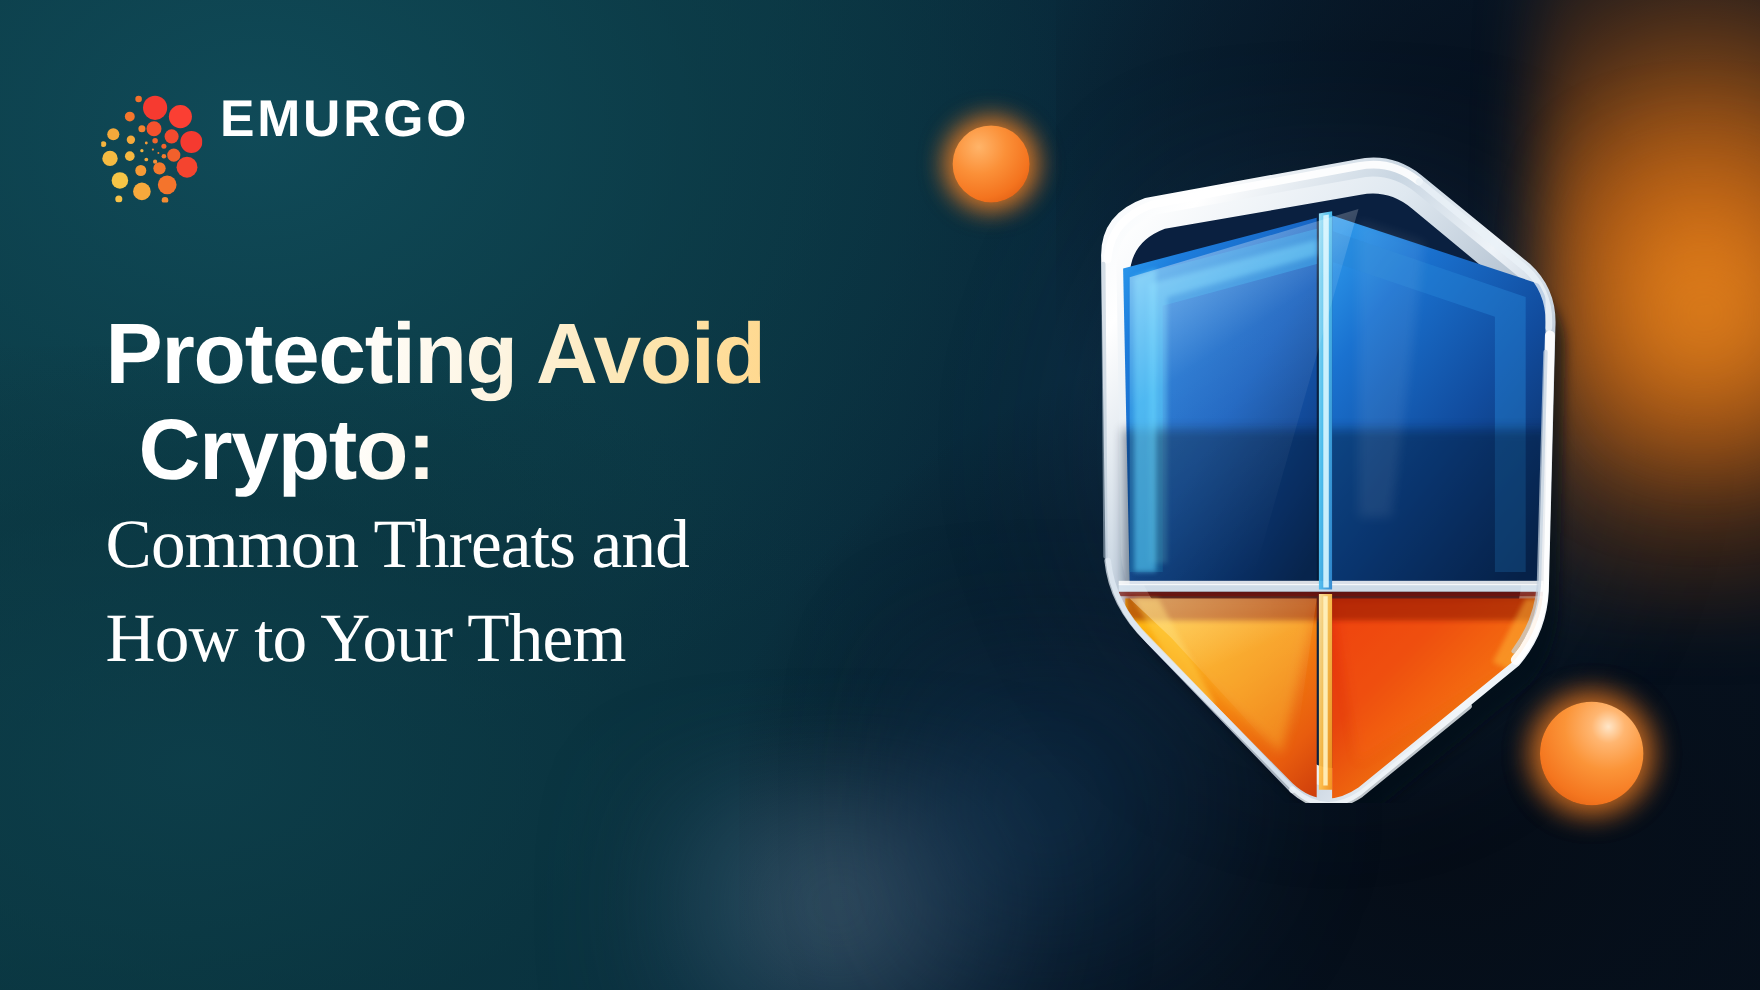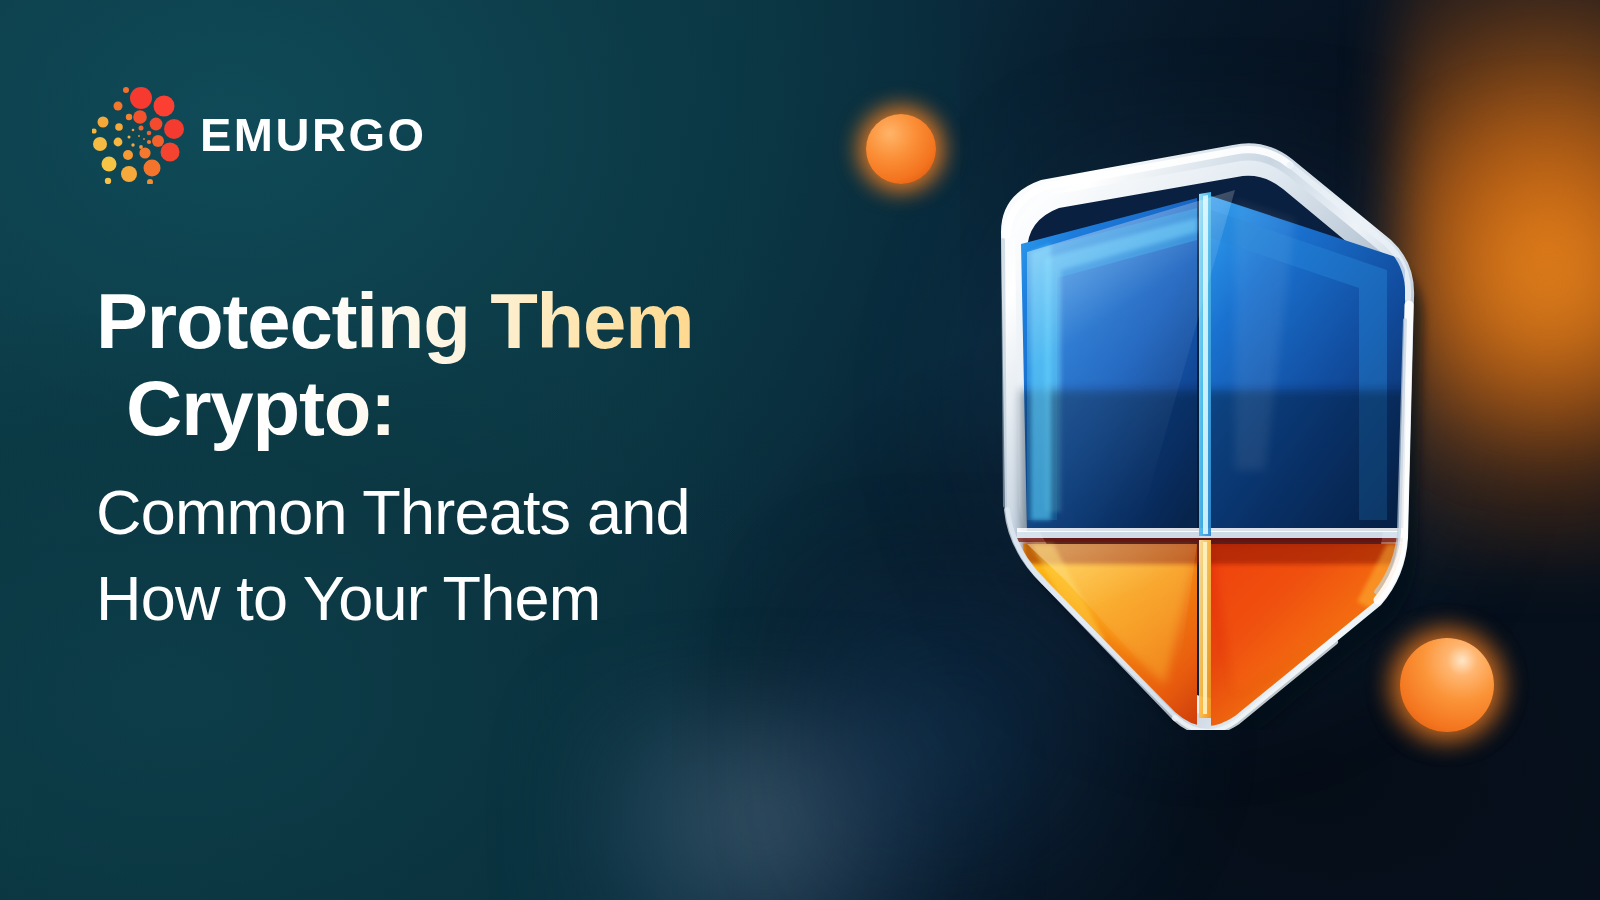--- a/index.html
+++ b/index.html
@@ -122,21 +122,20 @@
         rgba(36,84,130,0.12) 42%,
         rgba(20,50,84,0.0) 72%);
     filter: blur(42px);
   }
 
   
   .logo {
     position: absolute;
     left: 92px; top: 84px;
     display: flex;
-    align-items: center;
     gap: 16px;
   }
   .logo-mark { width: 92px; height: 100px; display:block; }
   .logo-word {
     color: #ffffff;
     font-size: 47px;
     font-weight: 700;
     letter-spacing: 2.5px;
     line-height: 1;
     white-space: nowrap;
@@ -165,21 +164,21 @@
     -webkit-text-fill-color: transparent;
   }
   .hl-line-2 {
     background-image: linear-gradient(96deg,
         #ffffff 0%, #ffffff 22%,
         #fdf2da 48%, #fde6b4 72%,
         #ffdf9e 100%);
     margin-left: 30px;
   }
   .sub {
-    margin-top: 18px;
+    font-family: Liberation Serif, serif;
   }
   .sub-line {
     display: block;
     color: #ffffff;
     font-size: 63px;
     font-weight: 400;
     line-height: 1.36;
     letter-spacing: -0.8px;
     white-space: nowrap;
   }
@@ -280,21 +279,21 @@
 
       <circle cx="16" cy="97" r="3.2" fill="#f7c148"></circle>
       <circle cx="58" cy="98" r="3.0" fill="#f48c33"></circle>
       <circle cx="2" cy="47" r="2.6" fill="#f6b53f"></circle>
       <circle cx="34" cy="6" r="3.0" fill="#f4702b"></circle>
     </svg>
     <span class="logo-word">EMURGO</span>
   </div>
 
   <div class="headline">
-    <span class="hl-line">Protecting Them</span>
+    <span class="hl-line">Protecting Avoid</span>
     <span class="hl-line hl-line-2">Crypto:</span>
     <div class="sub">
       <span class="sub-line">Common Threats and</span>
       <span class="sub-line">How to Your Them</span>
     </div>
   </div>
 
   <div class="shield-wrap">
     <svg class="shield-svg" viewBox="0 0 510 590">
       <defs>

